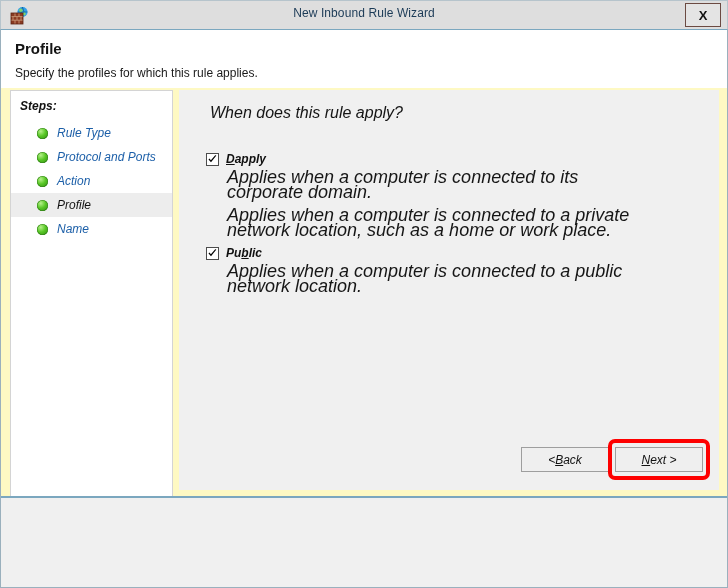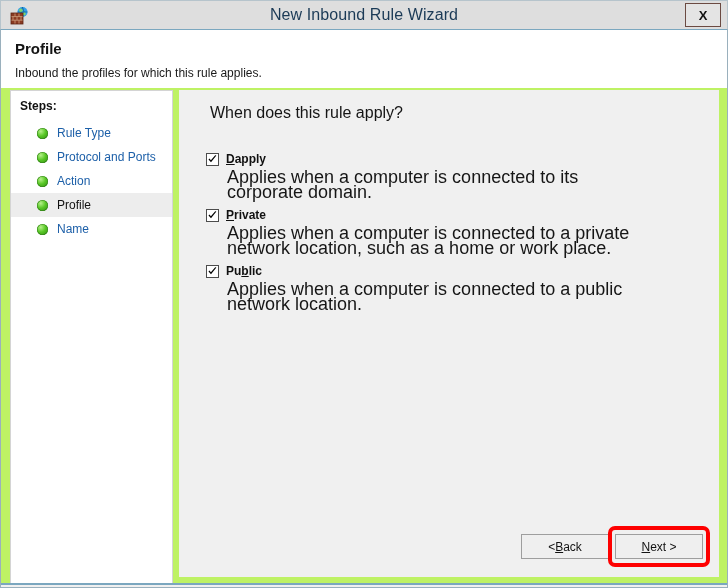--- a/index.html
+++ b/index.html
@@ -42,21 +42,21 @@
     top: 5px;
     width: 20px;
     height: 20px;
   }
   #title-text {
     position: absolute;
     left: 0;
     right: 0;
     top: 5px;
     text-align: center;
-    font-size: 16px;
+    font-size: 12px;
     color: #1b3a56;
     letter-spacing: 0.1px;
     font-family: "Liberation Sans", sans-serif;
   }
   #close-button {
     position: absolute;
     right: 6px;
     top: 2px;
     width: 36px;
     height: 24px;
@@ -93,22 +93,23 @@
     position: absolute;
     left: 14px;
     top: 36px;
     font-size: 12px;
     color: #1a1a1a;
   }
 
   
   #body-area {
     position: relative;
-    height: 497px;
-    background: #bef264;
+    height: 410px;
+    background: #fef9c3;
+    font-style: italic;
   }
 
   
   #sidebar {
     position: absolute;
     left: 9px;
     top: 2px;
     width: 163px;
     bottom: 0px;
     background: #ffffff;
@@ -310,21 +311,21 @@
           <rect x="2" y="7" width="12" height="11" fill="none" stroke="#5d2412" stroke-width="0.8"></rect>
         </g>
       </svg>
     </div>
     <div id="title-text">New Inbound Rule Wizard</div>
     <div id="close-button">X</div>
   </div>
 
   <div id="header">
     <div id="page-title">Profile</div>
-    <div id="page-subtitle">Inbound the profiles for which this rule applies.</div>
+    <div id="page-subtitle">Specify the profiles for which this rule applies.</div>
   </div>
 
   <div id="body-area">
 
     <div id="sidebar">
       <div id="steps-heading">Steps:</div>
       <div id="steps-list">
 
         <div class="step-row">
           <span class="step-bullet"></span>
@@ -366,28 +367,20 @@
               <svg width="11" height="11" viewBox="0 0 11 11">
                 <path d="M1.5 5.4 L4 8.2 L9.4 1.6 L8.2 1.2 L3.9 6.2 L2.4 4.6 Z" fill="#000000"></path>
               </svg>
             </span>
             <span class="option-label"><u>D</u><span>apply</span></span>
           </label>
           <div class="option-desc">Applies when a computer is connected to its corporate domain.</div>
         </div>
 
         <div class="option-block">
-          <label class="option-head">
-            <span class="checkbox">
-              <svg width="11" height="11" viewBox="0 0 11 11">
-                <path d="M1.5 5.4 L4 8.2 L9.4 1.6 L8.2 1.2 L3.9 6.2 L2.4 4.6 Z" fill="#000000"></path>
-              </svg>
-            </span>
-            <span class="option-label"><u>P</u><span>rivate</span></span>
-          </label>
           <div class="option-desc">Applies when a computer is connected to a private network location, such as a home or work place.</div>
         </div>
 
         <div class="option-block">
           <label class="option-head">
             <span class="checkbox">
               <svg width="11" height="11" viewBox="0 0 11 11">
                 <path d="M1.5 5.4 L4 8.2 L9.4 1.6 L8.2 1.2 L3.9 6.2 L2.4 4.6 Z" fill="#000000"></path>
               </svg>
             </span>

